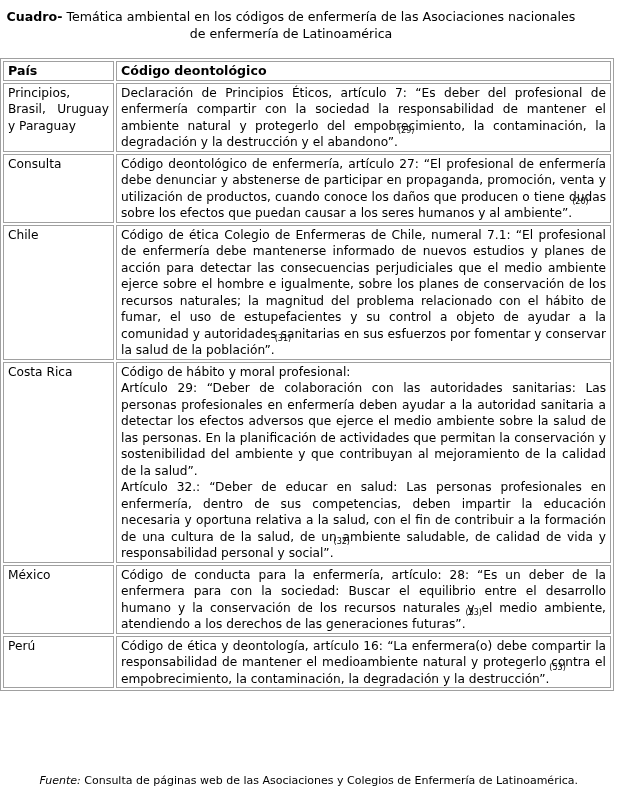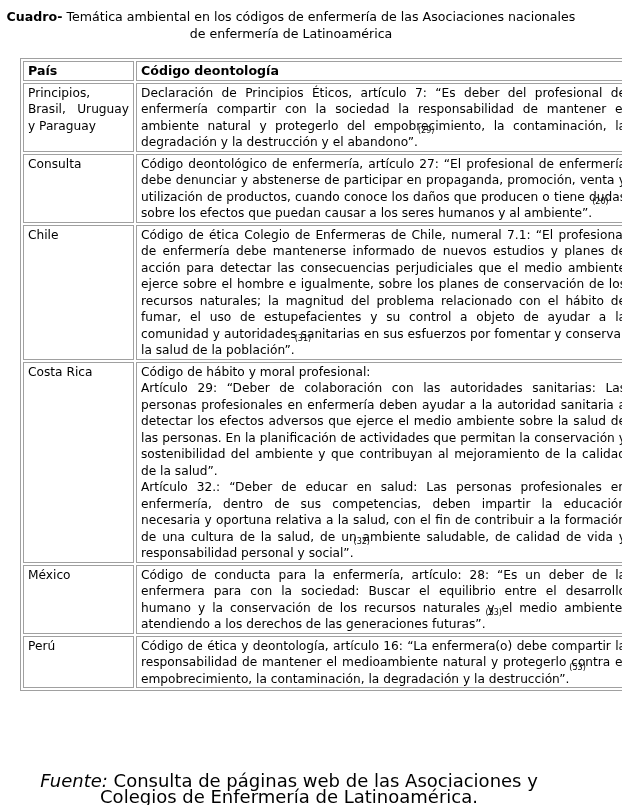--- a/index.html
+++ b/index.html
@@ -22,21 +22,21 @@
       left: 0;
       width: 582px;
       text-align: center;
       line-height: 17px;
       font-size: 12.6px;
     }
     .caption b { font-weight: bold; }
     .tbl-wrap {
       position: absolute;
       top: 58px;
-      left: 20px;
+      left: 0;
       width: 588px;
     }
     table {
       width: 614px;
       border: 1px solid #a0a0a0;
       border-collapse: separate;
       border-spacing: 2px;
       table-layout: fixed;
     }
     td, th {
@@ -61,43 +61,43 @@
       position: relative;
       top: -3px;
       line-height: 0;
     }
     .para { display: block; text-align: justify; }
     .source {
       position: absolute;
       top: 773px;
       left: 0;
       width: 578px;
-      text-align: center;
+      text-align: right;
       line-height: 16px;
-      font-size: 18px;
+      font-size: 11px;
     }
     .source i { font-style: italic; }
   </style>
 </head>
 <body>
 
 <div class="caption">
   <b>Cuadro-</b><span> Temática ambiental en los códigos de enfermería de las Asociaciones nacionales de enfermería de Latinoamérica</span>
 </div>
 
 <div class="tbl-wrap">
   <table>
     <colgroup>
         <col class="c1">
         <col class="c2">
       </colgroup>
     <thead>
       <tr>
         <th>País</th>
-        <th>Código deontología</th>
+        <th>Código deontológico</th>
       </tr>
     </thead>
     <tbody id="tbody">
         <tr>
           <td class="country">Principios, Brasil, Uruguay y Paraguay</td>
           <td class="code">
             <span class="para"><span>Declaración de Principios Éticos, artículo 7: “Es deber del profesional de enfermería compartir con la sociedad la responsabilidad de mantener el ambiente natural y protegerlo del empobrecimiento, la contaminación, la degradación y la destrucción y el abandono”.</span><sup>(29)</sup></span>
           </td>
         </tr>
         <tr>

